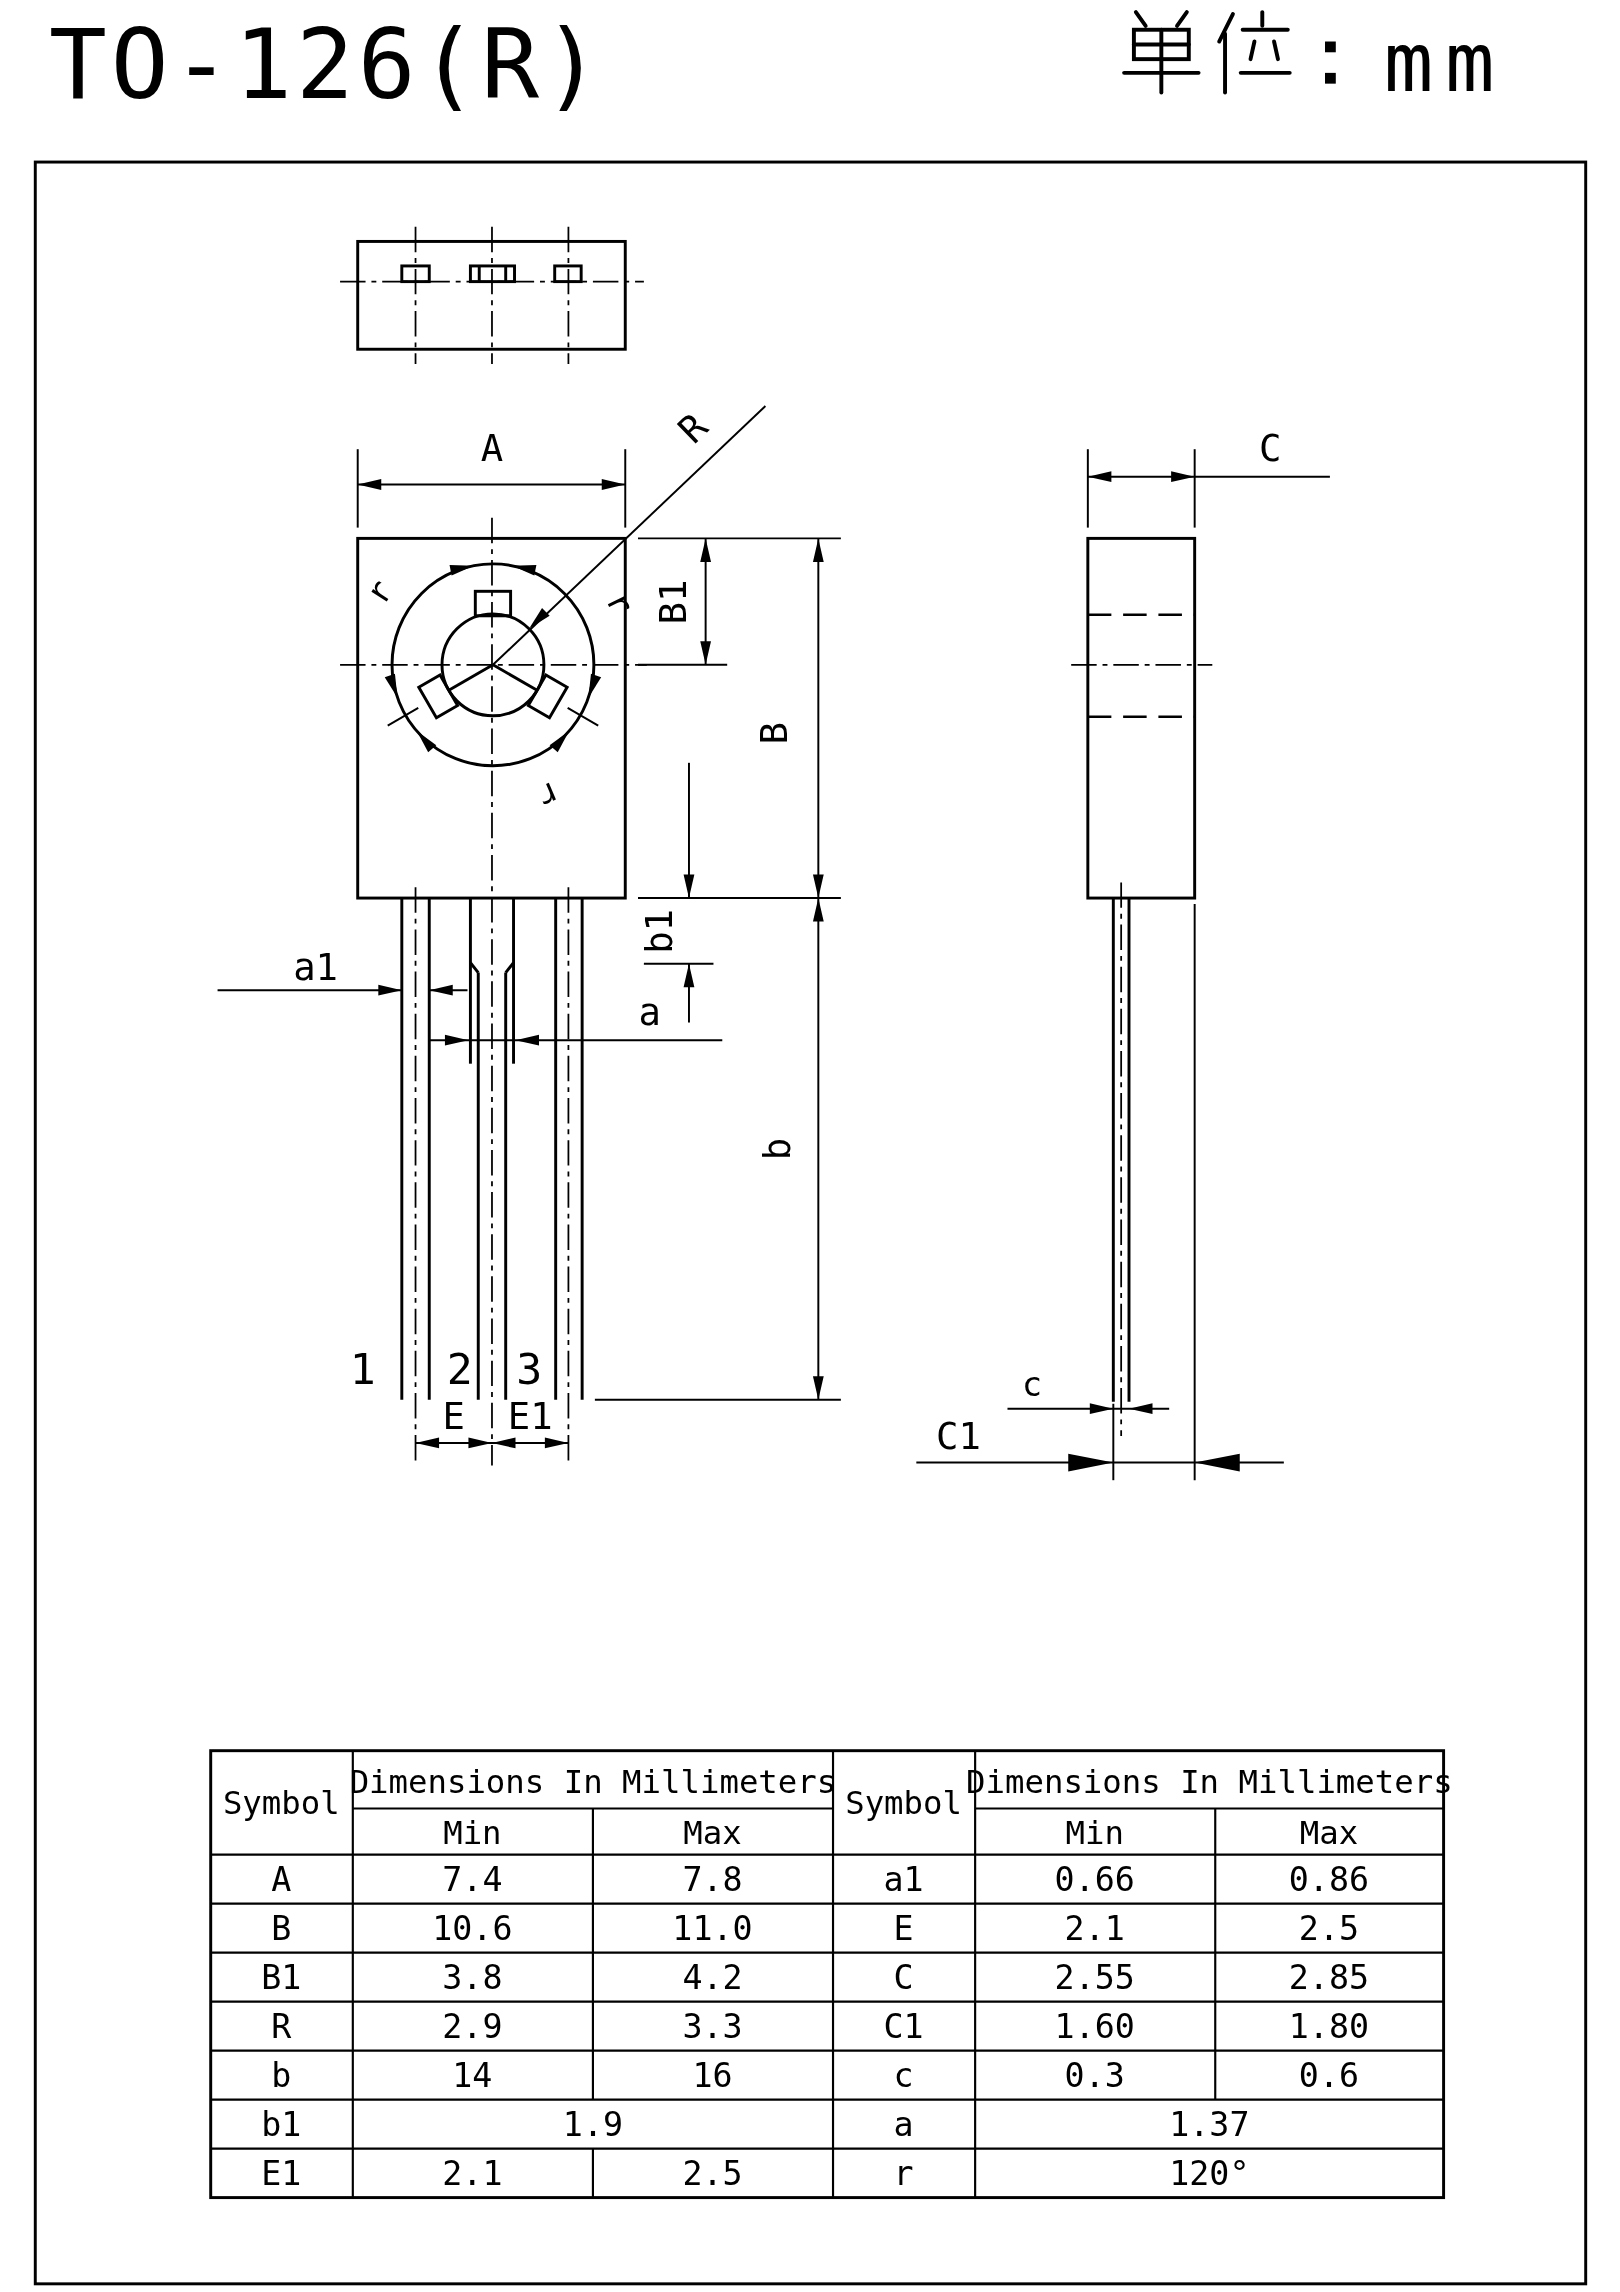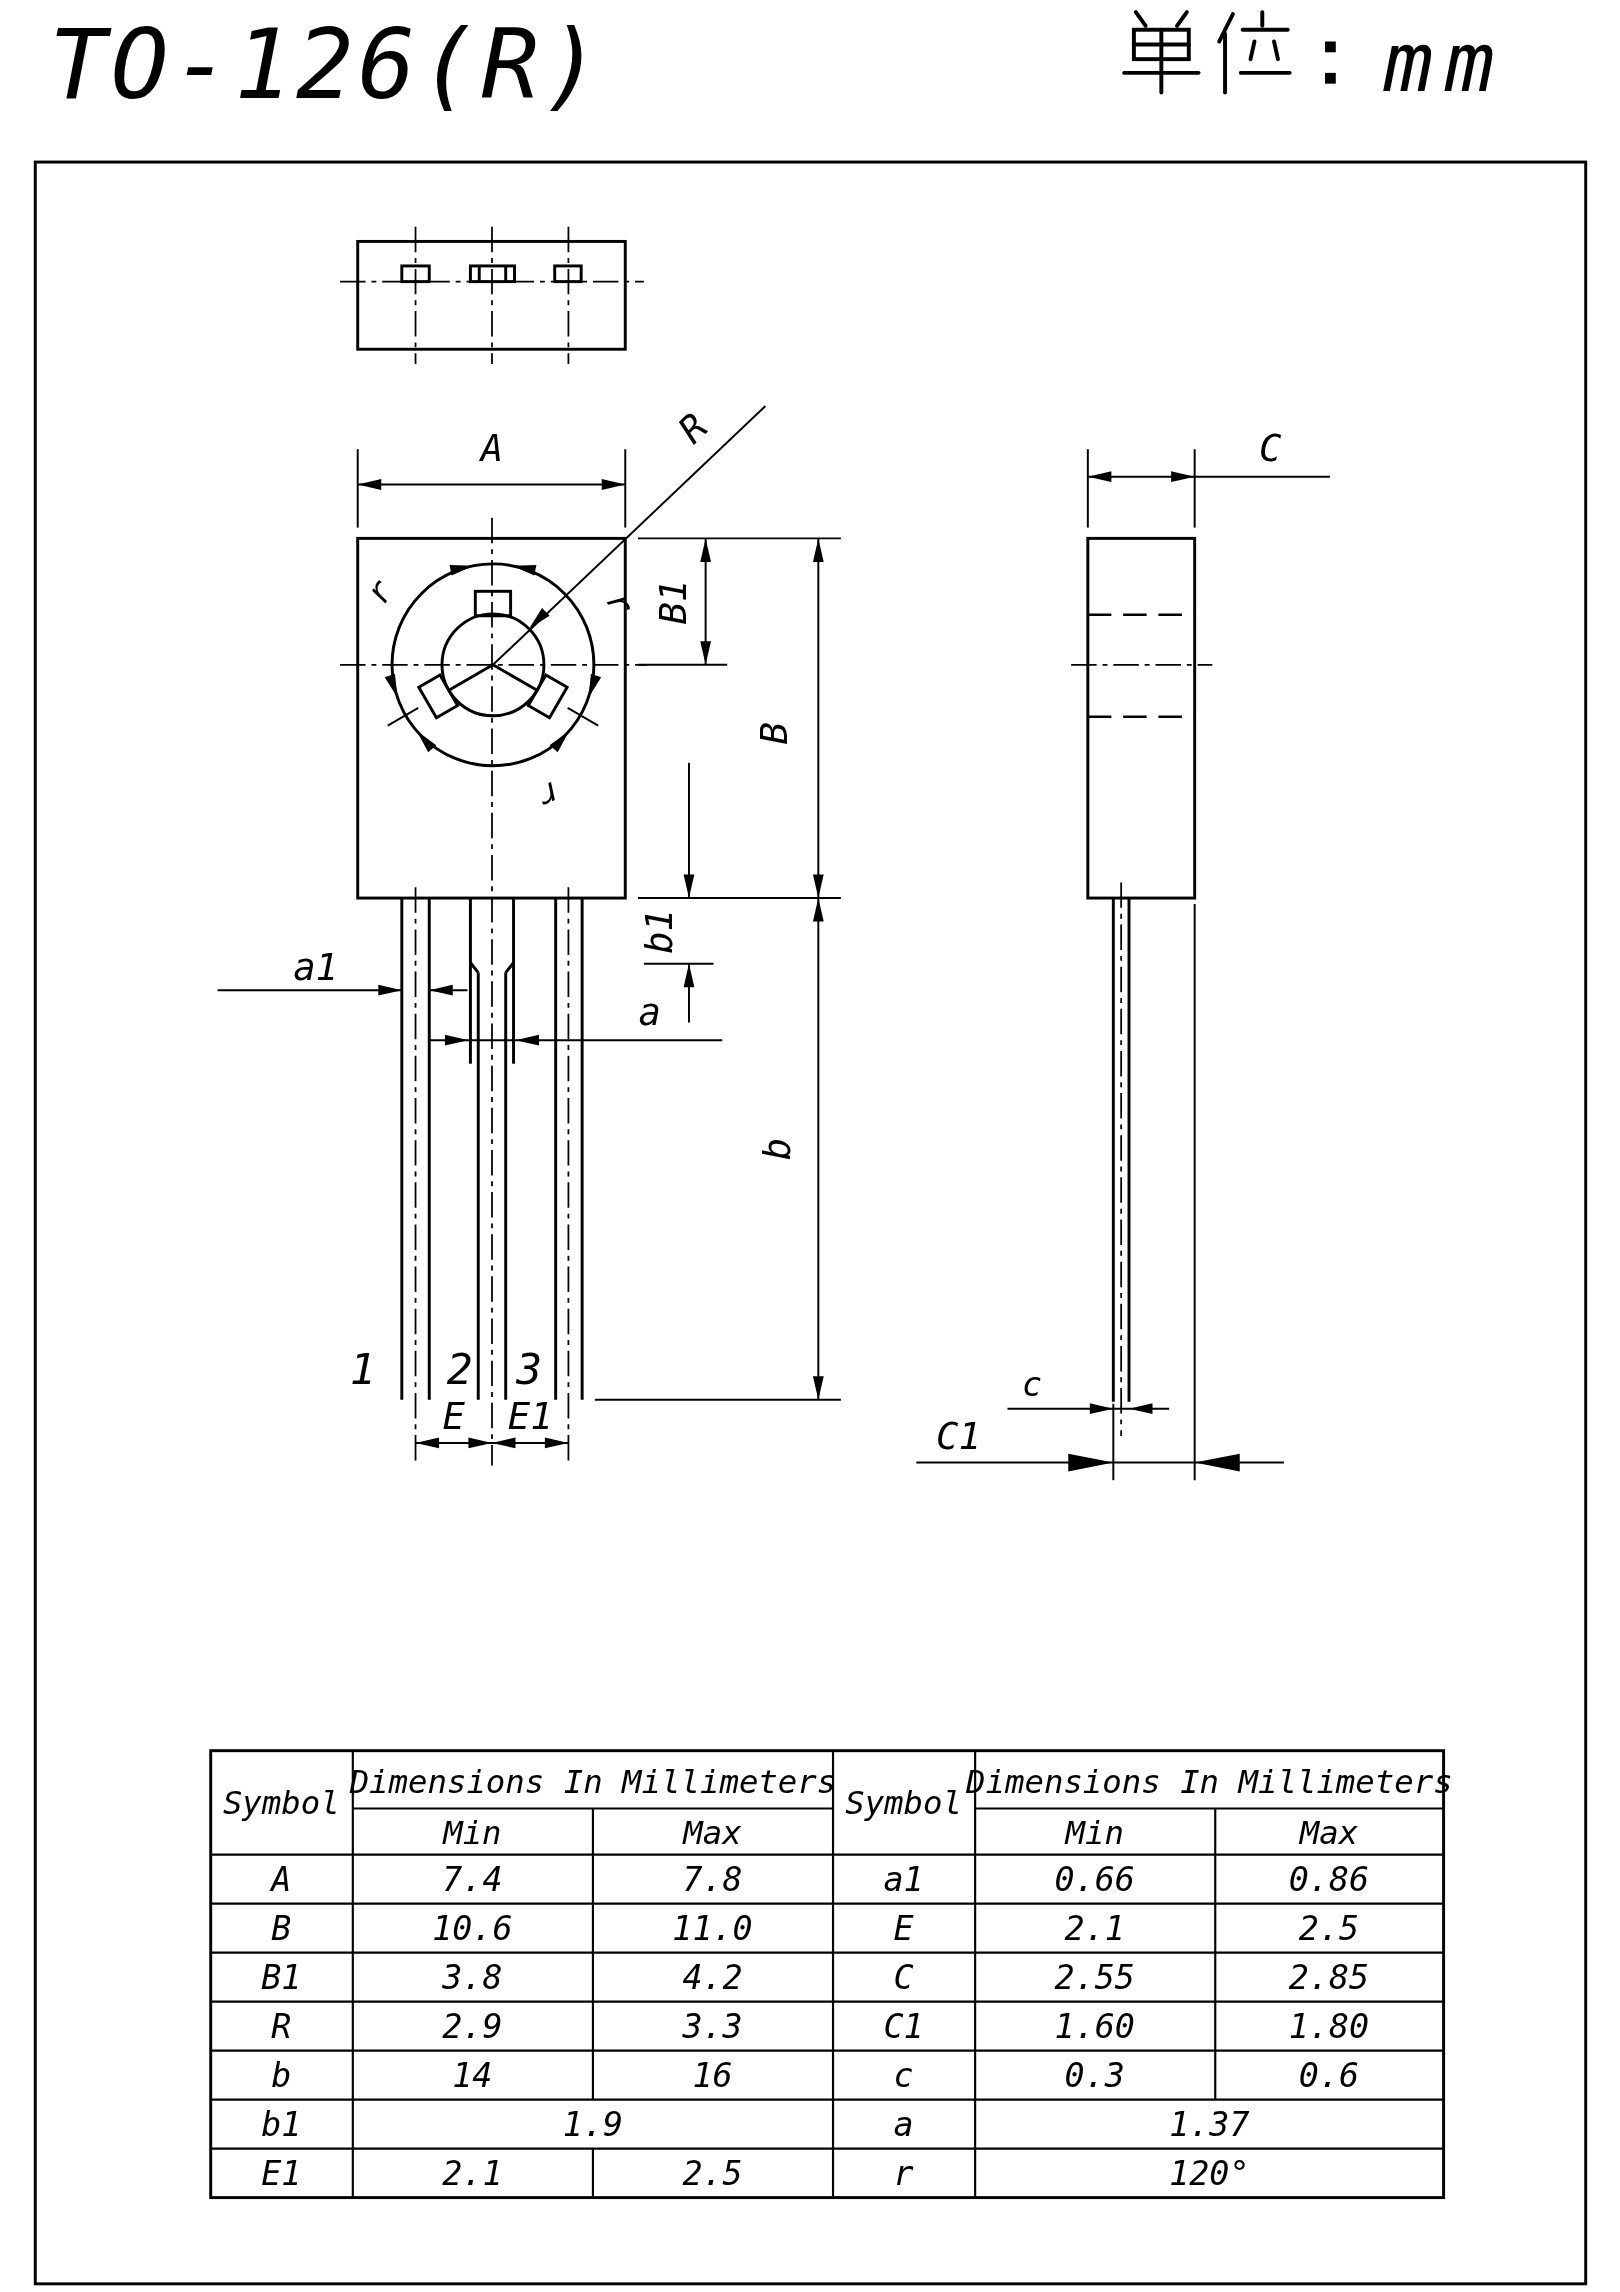--- a/index.html
+++ b/index.html
@@ -1,19 +1,18 @@
 <!DOCTYPE html>
 <html><head>
 <meta charset="utf-8">
 <style>
   html,body { margin:0; padding:0; background:#ffffff; }
   .page {
     position:relative; width:1309px; height:2293px; background:#ffffff;
     font-family:"DejaVu Sans Mono", monospace;
-    font-style:italic;
   }
   svg { display:block; }
   
   .geo   { stroke:#000; stroke-width:3;   fill:none; }
   .dim   { stroke:#000; stroke-width:2;   fill:none; }
   .cl    { stroke:#000; stroke-width:1.8; fill:none; stroke-dasharray:26 6 5 6; }
   .hid   { stroke:#000; stroke-width:2.6; fill:none; stroke-dasharray:24 12; }
   .grid2 { stroke:#000; stroke-width:2.2; fill:none; }
   .grid3 { stroke:#000; stroke-width:3;   fill:none; }
   .arrf  { fill:#000; stroke:none; }

